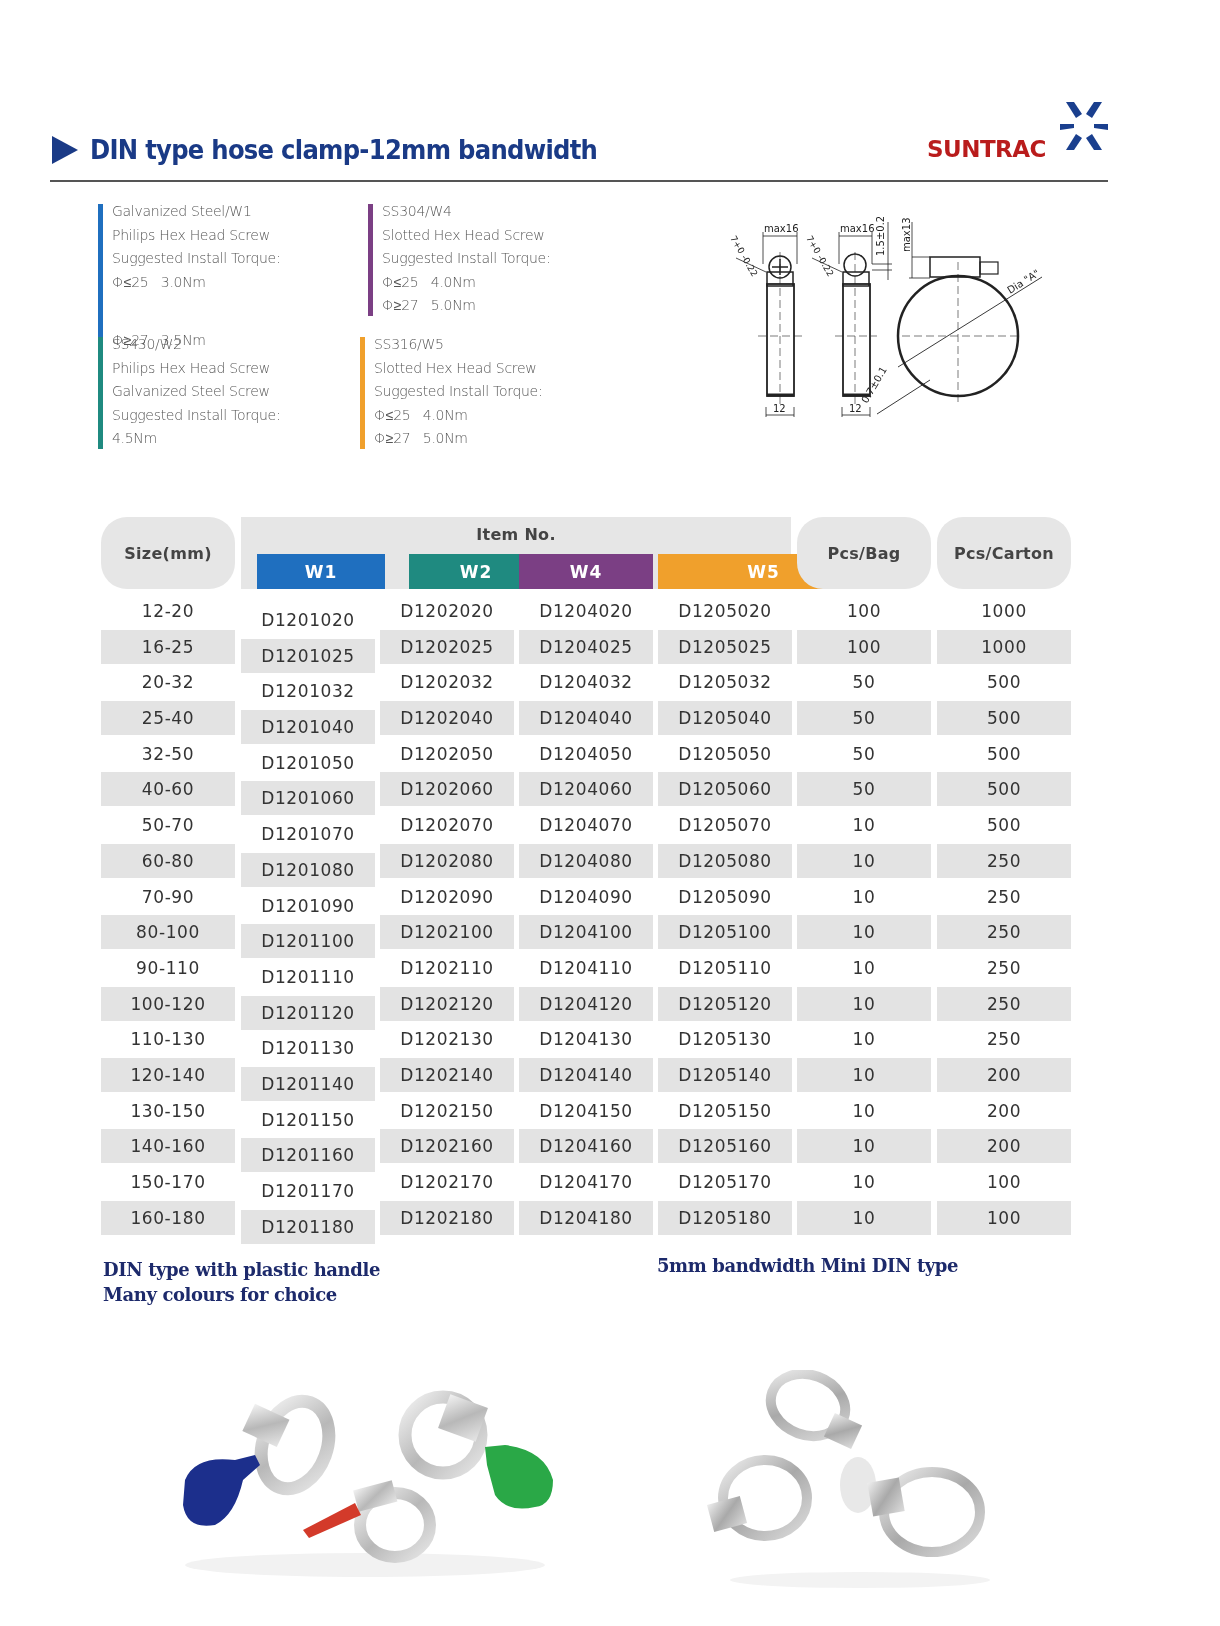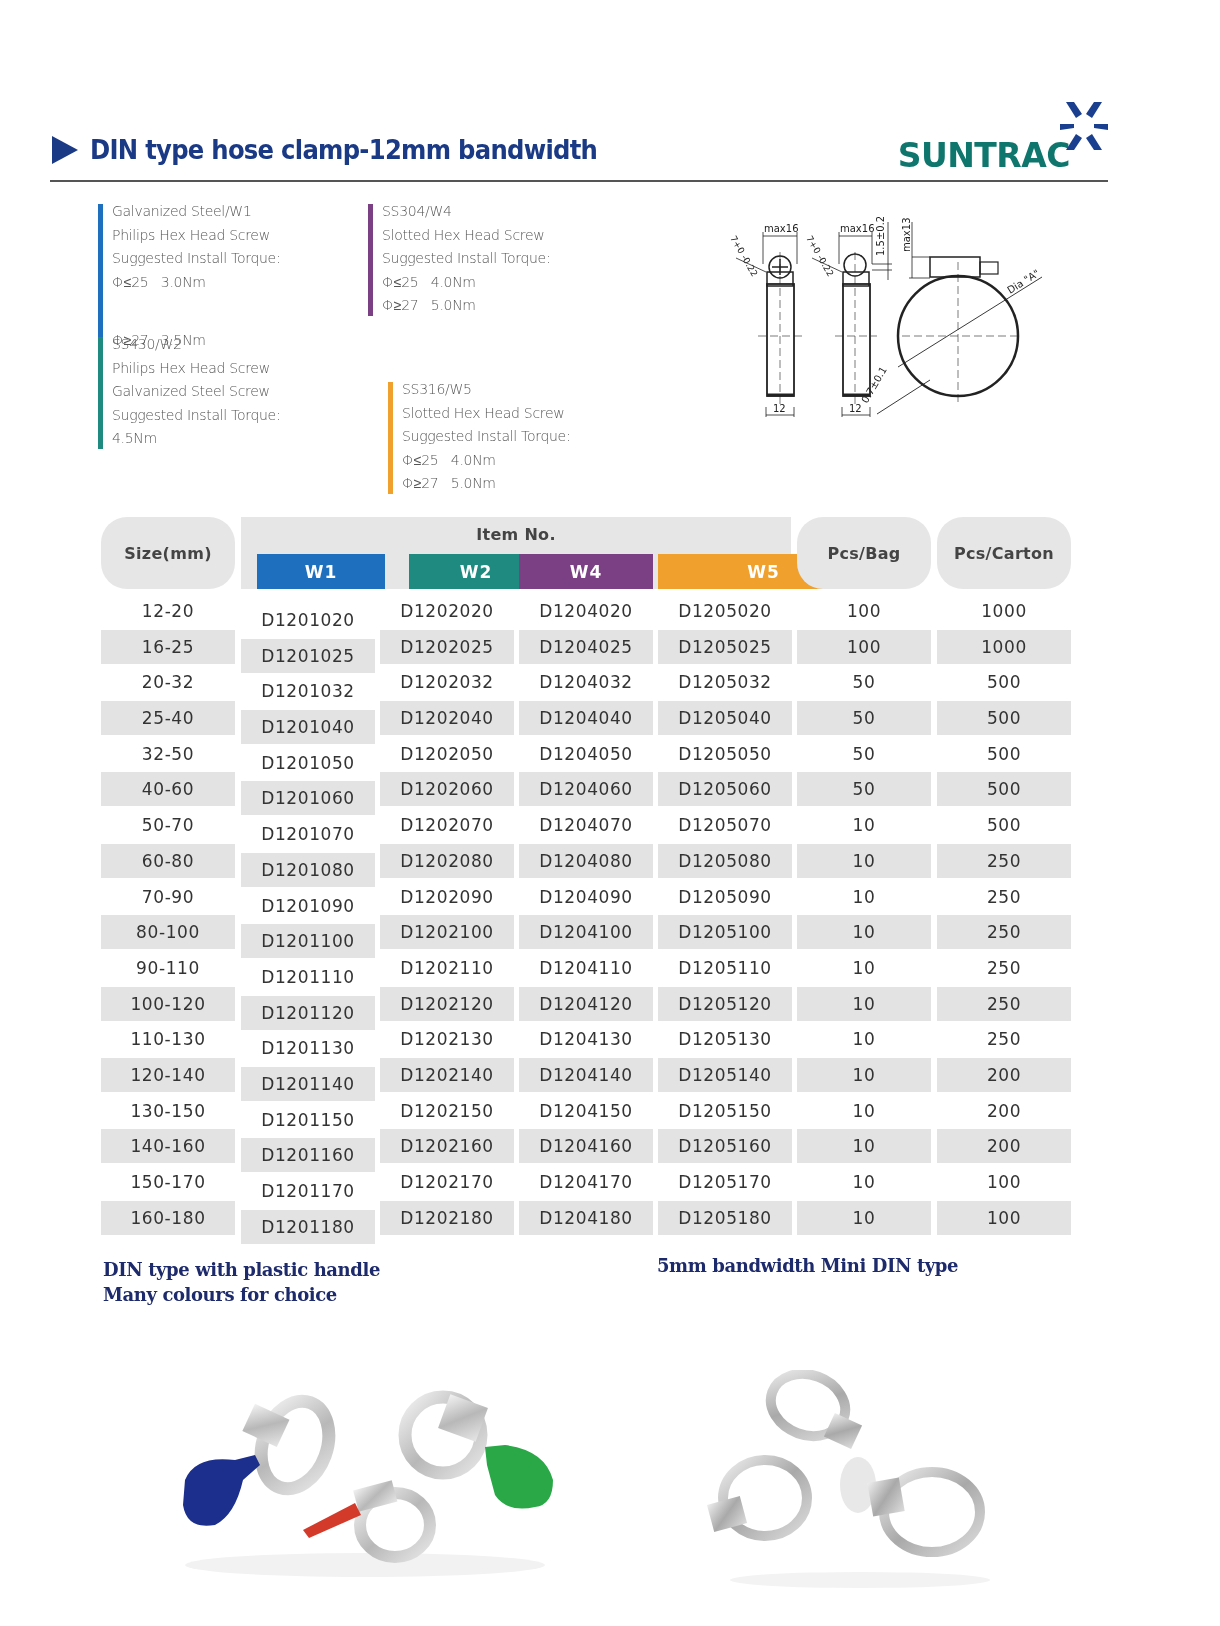--- a/index.html
+++ b/index.html
@@ -5,21 +5,21 @@
   html, body { margin: 0; padding: 0; background: #ffffff; }
   body { width: 1220px; height: 1626px; position: relative; overflow: hidden; font-family: "DejaVu Sans", sans-serif; }
 
   
   .header { position: absolute; left: 50px; top: 100px; width: 1060px; height: 82px; }
   .title-wrap { position: absolute; left: 2px; top: 34px; display: flex; align-items: center; }
   .title-arrow { width: 0; height: 0; border-top: 14px solid transparent; border-bottom: 14px solid transparent; border-left: 26px solid #1a3a86; margin-right: 12px; }
   .title { font-family: "DejaVu Sans", sans-serif; font-weight: bold; font-size: 27px; color: #1a3a86; letter-spacing: -0.8px; transform: scaleX(0.9); transform-origin: left center; white-space: nowrap; }
   .header-rule { position: absolute; left: 0; top: 80px; width: 1058px; height: 2px; background: #555; }
   .logo { position: absolute; right: 0; top: 0; width: 200px; height: 70px; }
-  .logo-text { position: absolute; right: 40px; top: 36px; font-family: "DejaVu Sans", sans-serif; font-weight: bold; font-size: 33px; color: #0f766e; letter-spacing: -0.5px; }
+  .logo-text { position: absolute; right: 64px; top: 36px; font-family: "DejaVu Sans", sans-serif; font-weight: bold; font-size: 23px; color: #b91c1c; letter-spacing: -0.5px; }
   .logo-mark { position: absolute; right: 0; top: 0; width: 52px; height: 52px; }
 
   
   .spec { position: absolute; padding-left: 14px; font-family: "DejaVu Sans", sans-serif; font-size: 14px; color: #555; line-height: 23.5px; font-weight: 300; }
   .spec .bar { position: absolute; left: 0; top: 4px; width: 5px; bottom: 2px; }
   .spec div.line { white-space: nowrap; letter-spacing: -0.3px; }
 
   
   .diagram { position: absolute; left: 722px; top: 212px; width: 350px; height: 230px; }
 
@@ -93,21 +93,21 @@
 
 <div class="spec" style="left:98px; top:333px;">
   <div class="bar" style="background:#1f8a80;"></div>
   <div class="line">SS430/W2</div>
   <div class="line">Philips Hex Head Screw</div>
   <div class="line">Galvanized Steel Screw</div>
   <div class="line">Suggested Install Torque:</div>
   <div class="line">4.5Nm</div>
 </div>
 
-<div class="spec" style="left:388px; top:333px;margin-top:45px;">
+<div class="spec" style="left:360px; top:333px;">
   <div class="bar" style="background:#f0a02c;"></div>
   <div class="line">SS316/W5</div>
   <div class="line">Slotted Hex Head Screw</div>
   <div class="line">Suggested Install Torque:</div>
   <div class="line" style="white-space:pre;">Φ≤25   4.0Nm</div>
   <div class="line" style="white-space:pre;">Φ≥27   5.0Nm</div>
 </div>
 
 <svg class="diagram" viewBox="0 0 350 230" font-family="DejaVu Sans, sans-serif" font-size="10" fill="none" stroke="#222">
 

